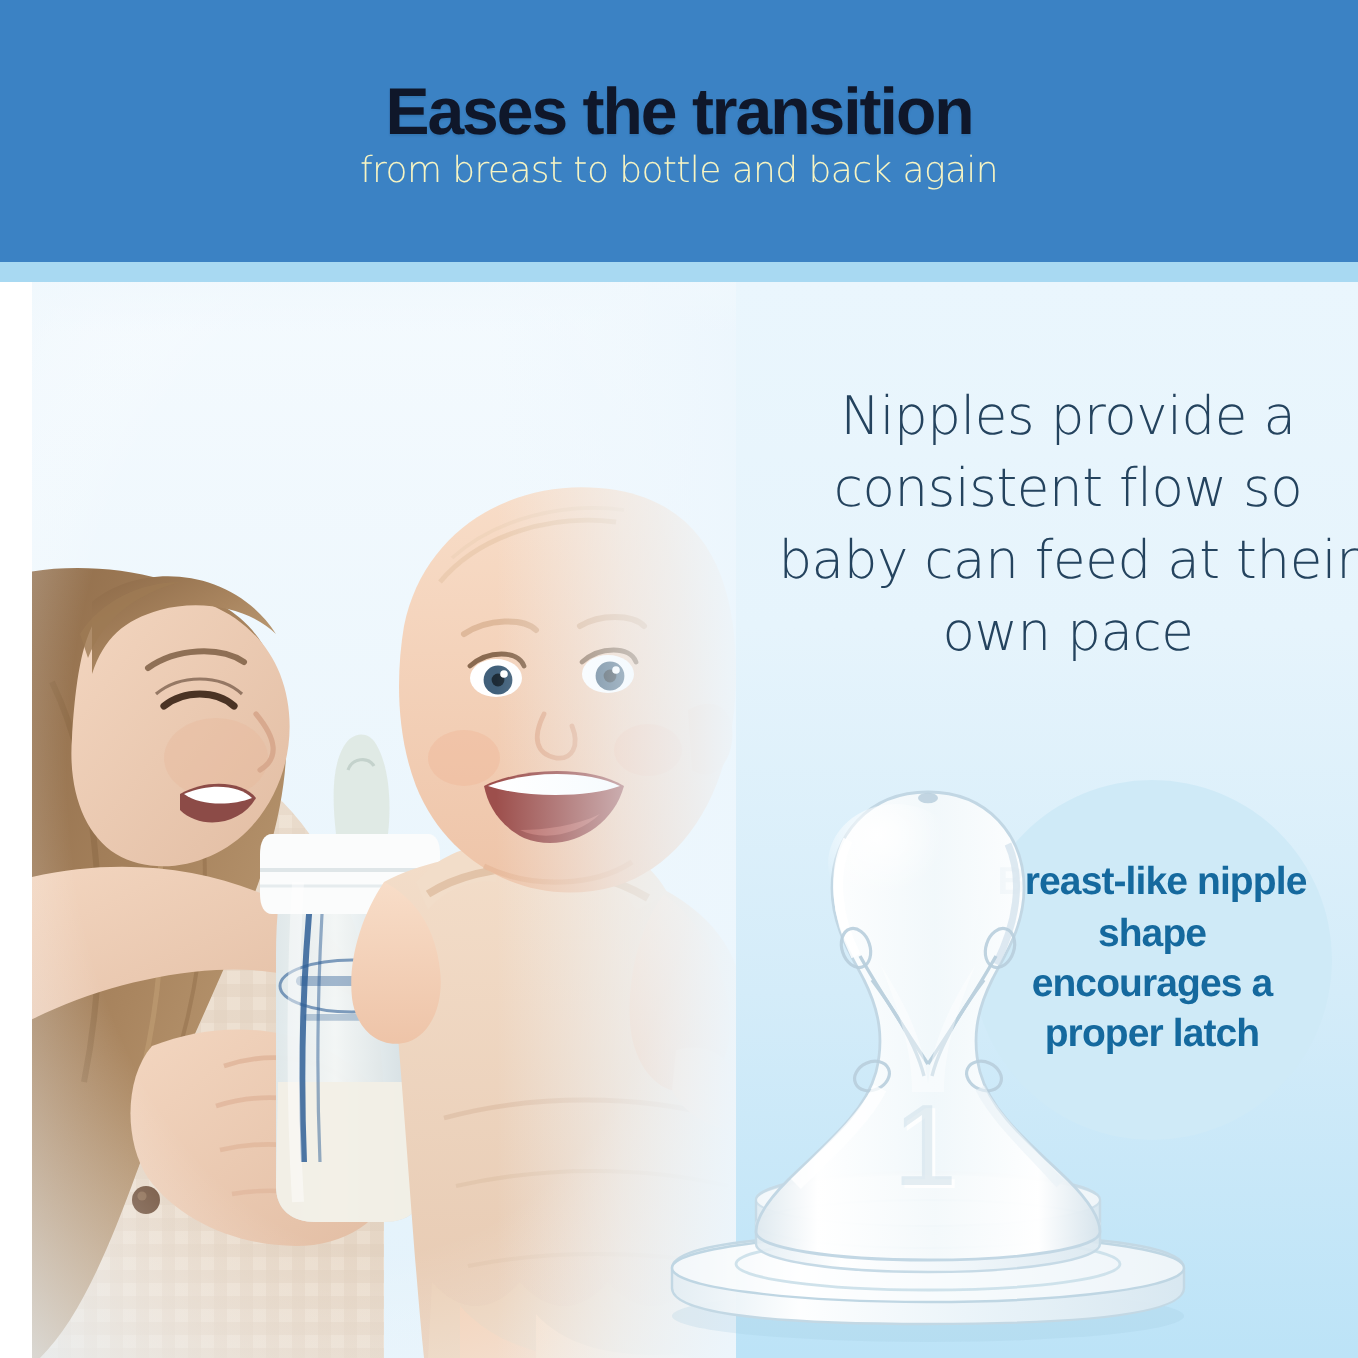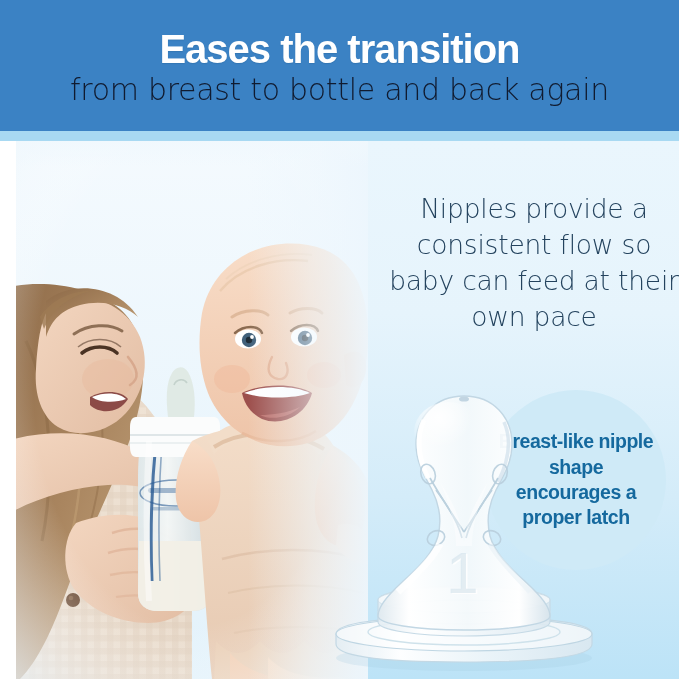--- a/index.html
+++ b/index.html
@@ -11,28 +11,28 @@
   .canvas{position:relative;width:679px;height:679px;overflow:hidden;}
 
   
   .header{
     position:absolute;left:0;top:0;width:679px;height:131px;
     background:#3b82c4;
     display:flex;flex-direction:column;align-items:center;justify-content:center;
     box-sizing:border-box;padding-top:4px;
   }
   .header-title{
-    color:#ffffff;font-size:40px;font-weight:bold;
+    color:#0f172a;font-size:33px;font-weight:bold;
     letter-spacing:-1.0px;line-height:1.02;
     font-family:"Liberation Sans", sans-serif;
     white-space:nowrap;
     text-shadow:0 1px 1px rgba(22,70,110,.18);
   }
   .header-sub{
-    color:#0f172a;font-size:30px;font-weight:300;
+    color:#fef9c3;font-size:18px;font-weight:300;
     letter-spacing:-0.3px;line-height:1.1;margin-top:4px;
     font-family:"DejaVu Sans", sans-serif;
     white-space:nowrap;
     opacity:.96;
   }
   .header-rule{
     position:absolute;left:0;top:131px;width:679px;height:10px;
     background:#a8d9f2;
   }
 

